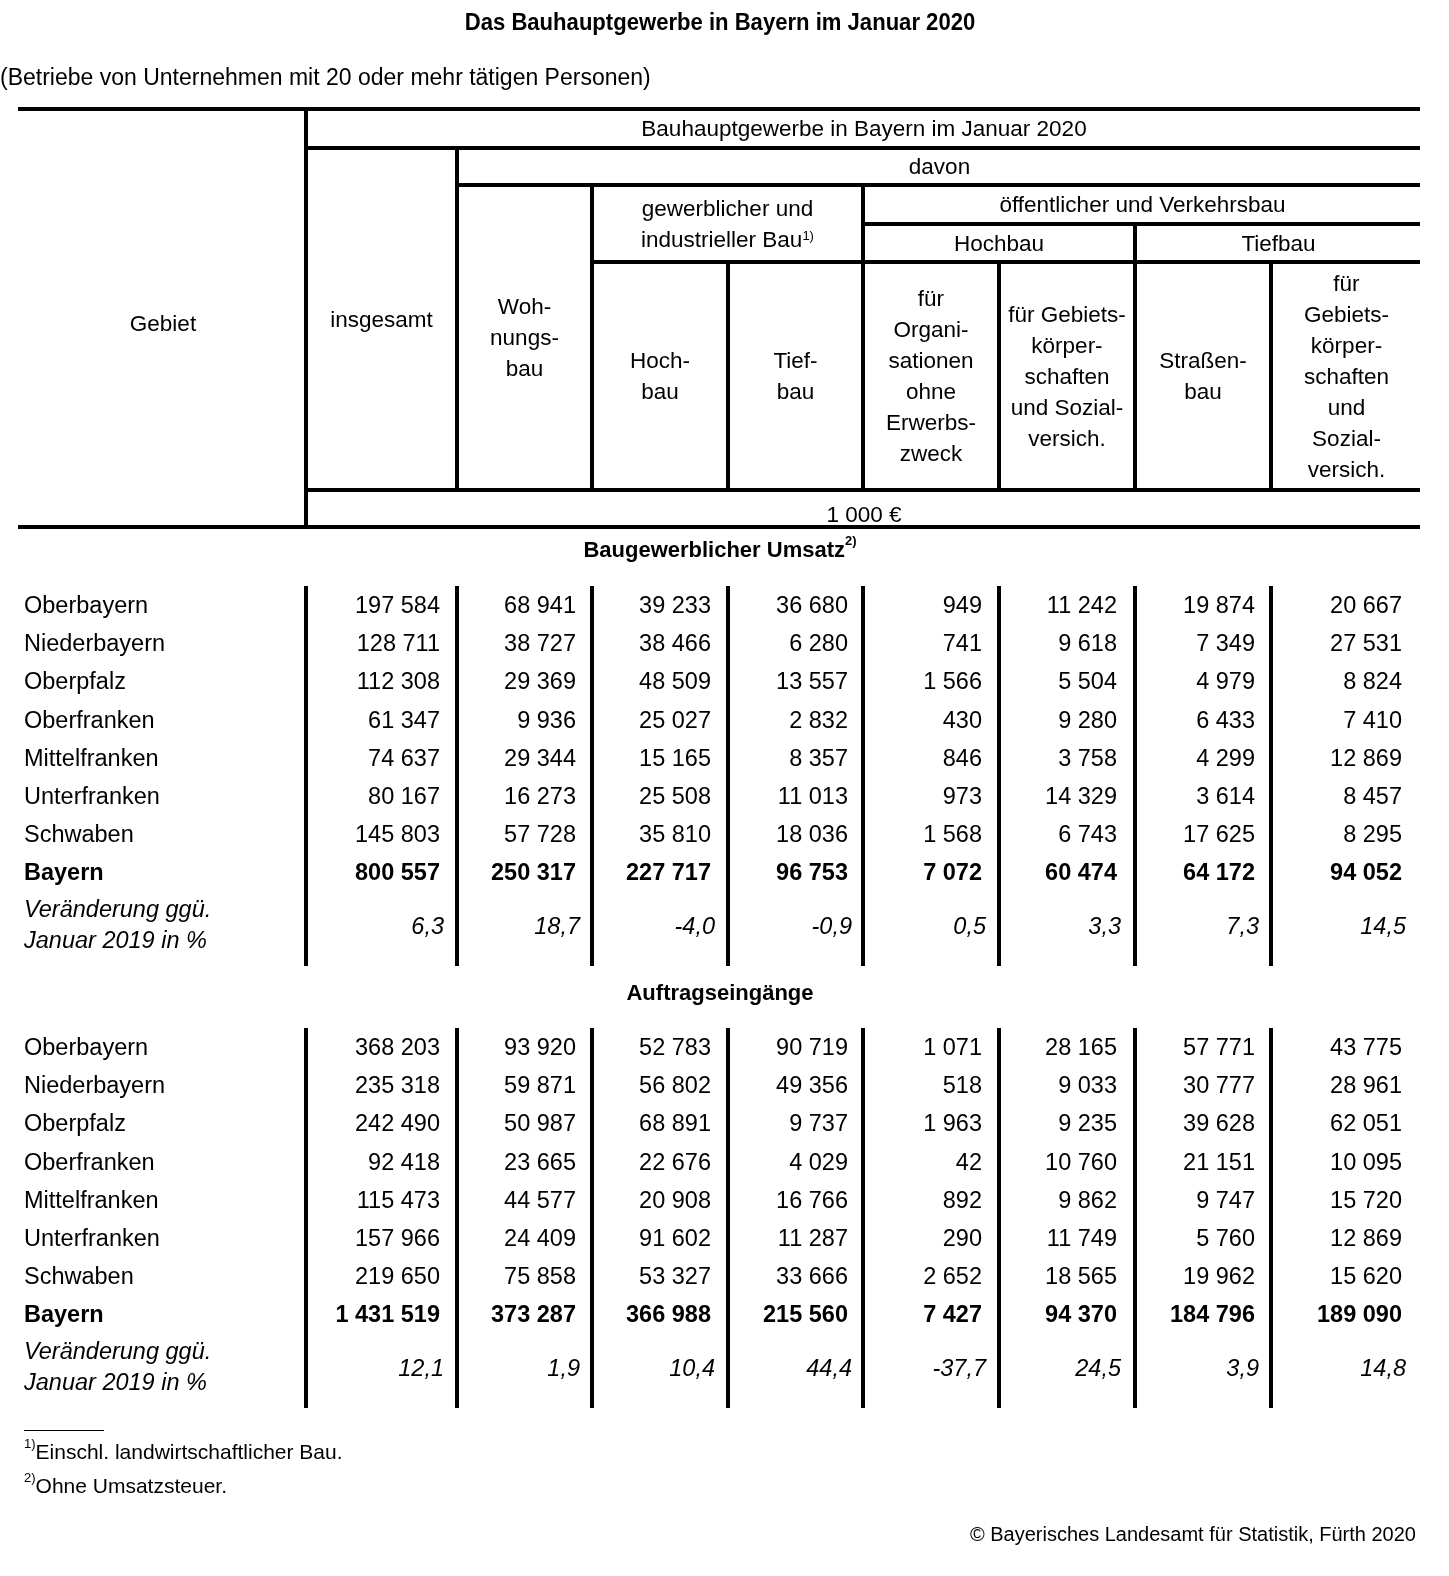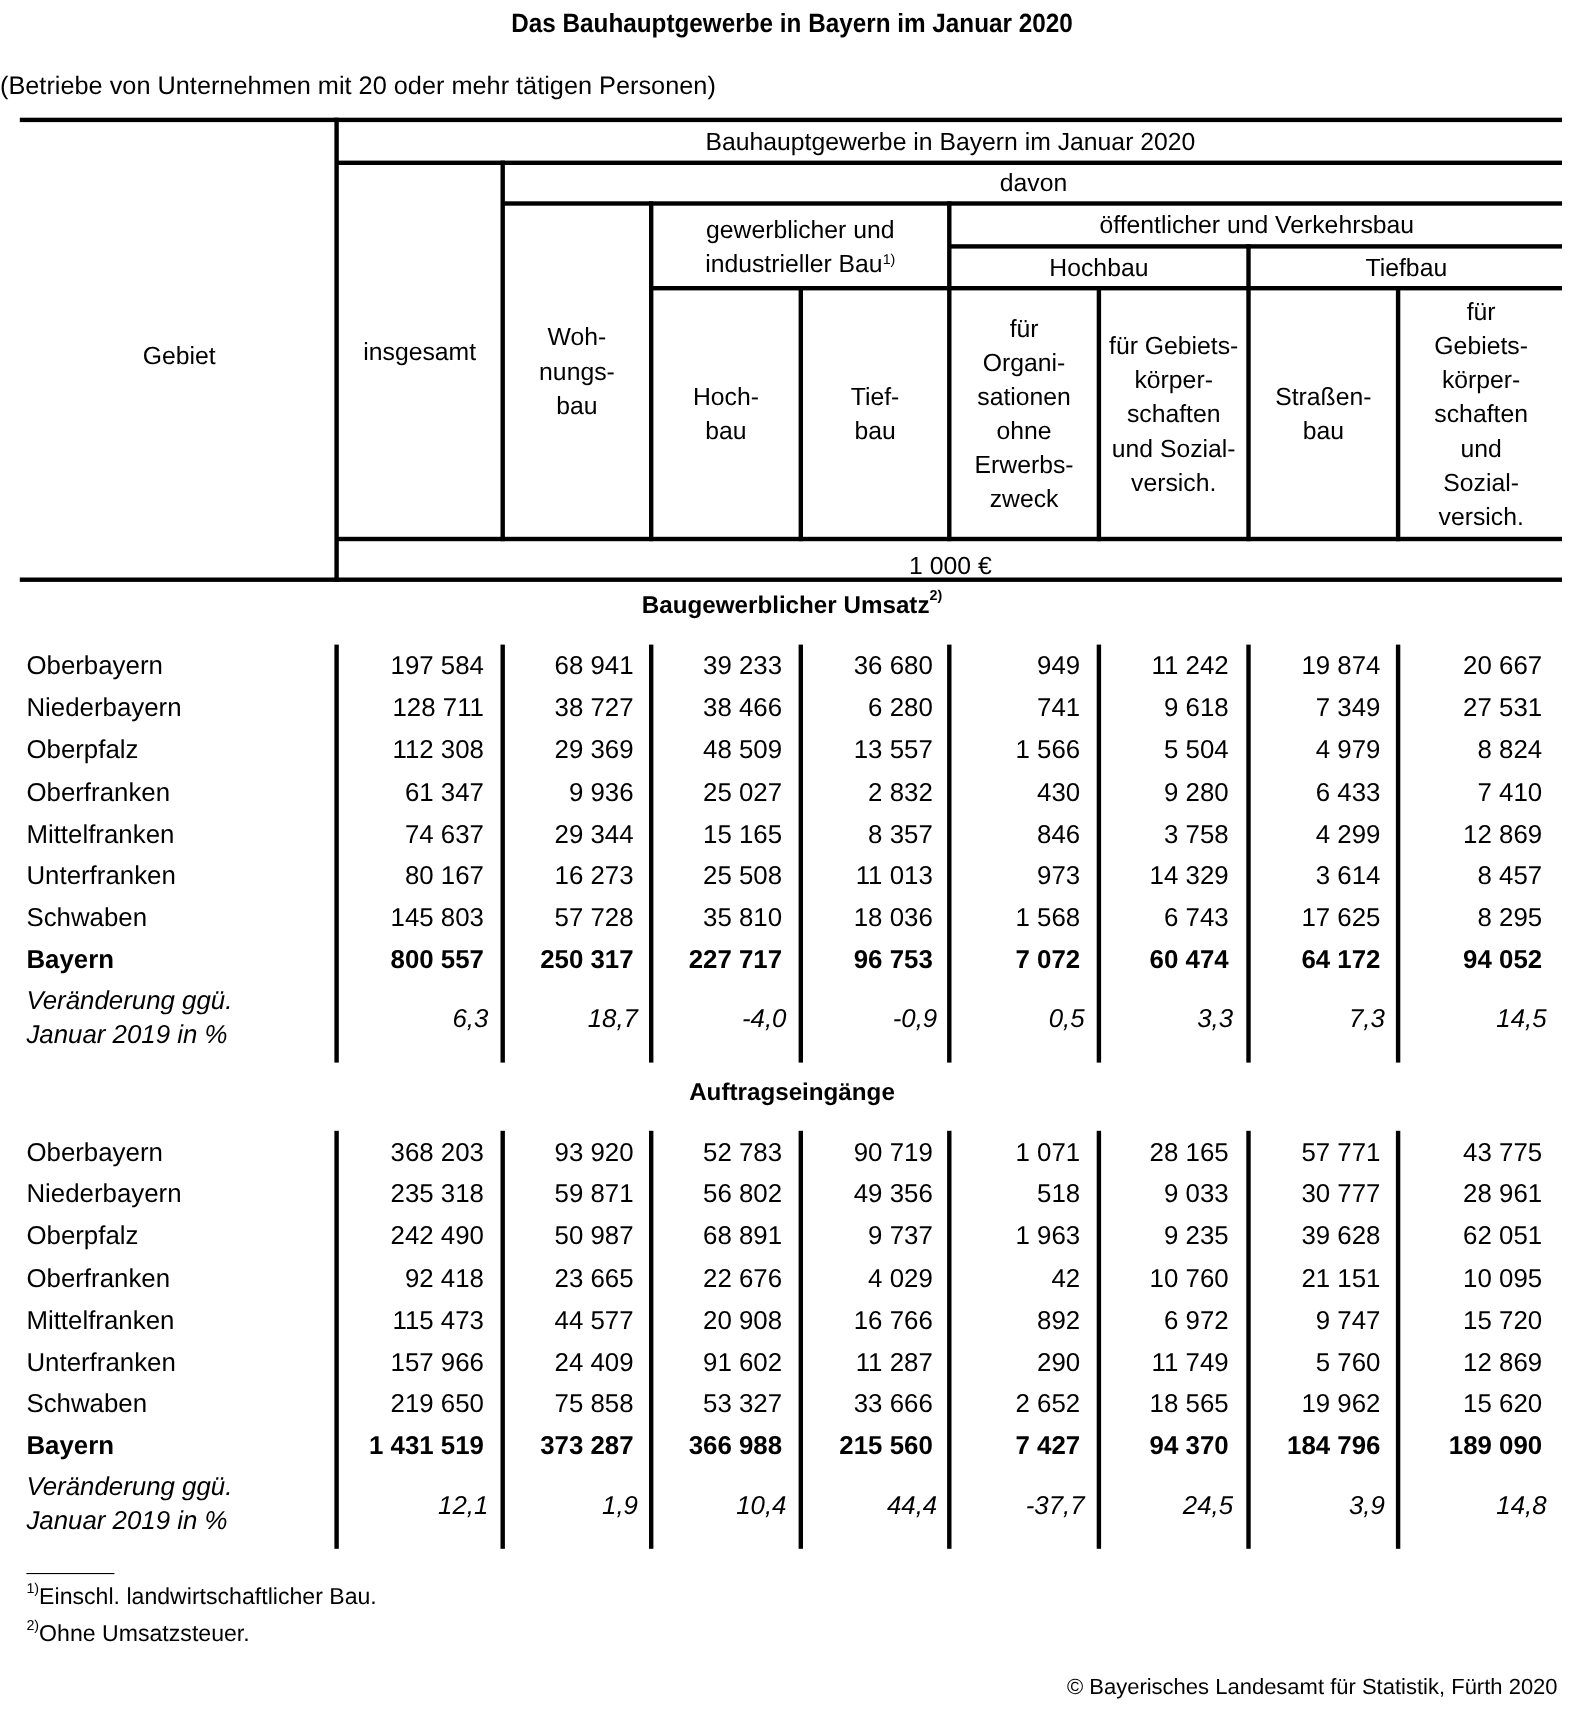--- a/index.html
+++ b/index.html
@@ -301,21 +301,21 @@
       <div class="val" style="right: 194px;">21 151</div>
       <div class="val" style="right: 47px;">10 095</div>
     </div>
     <div class="row " style="top: 1180.8px;">
       <div class="label">Mittelfranken</div>
       <div class="val" style="right: 1009px;">115 473</div>
       <div class="val" style="right: 873px;">44 577</div>
       <div class="val" style="right: 738px;">20 908</div>
       <div class="val" style="right: 601px;">16 766</div>
       <div class="val" style="right: 467px;">892</div>
-      <div class="val" style="right: 332px;">6 972</div>
+      <div class="val" style="right: 332px;">9 862</div>
       <div class="val" style="right: 194px;">9 747</div>
       <div class="val" style="right: 47px;">15 720</div>
     </div>
     <div class="row " style="top: 1219px;">
       <div class="label">Unterfranken</div>
       <div class="val" style="right: 1009px;">157 966</div>
       <div class="val" style="right: 873px;">24 409</div>
       <div class="val" style="right: 738px;">91 602</div>
       <div class="val" style="right: 601px;">11 287</div>
       <div class="val" style="right: 467px;">290</div>

